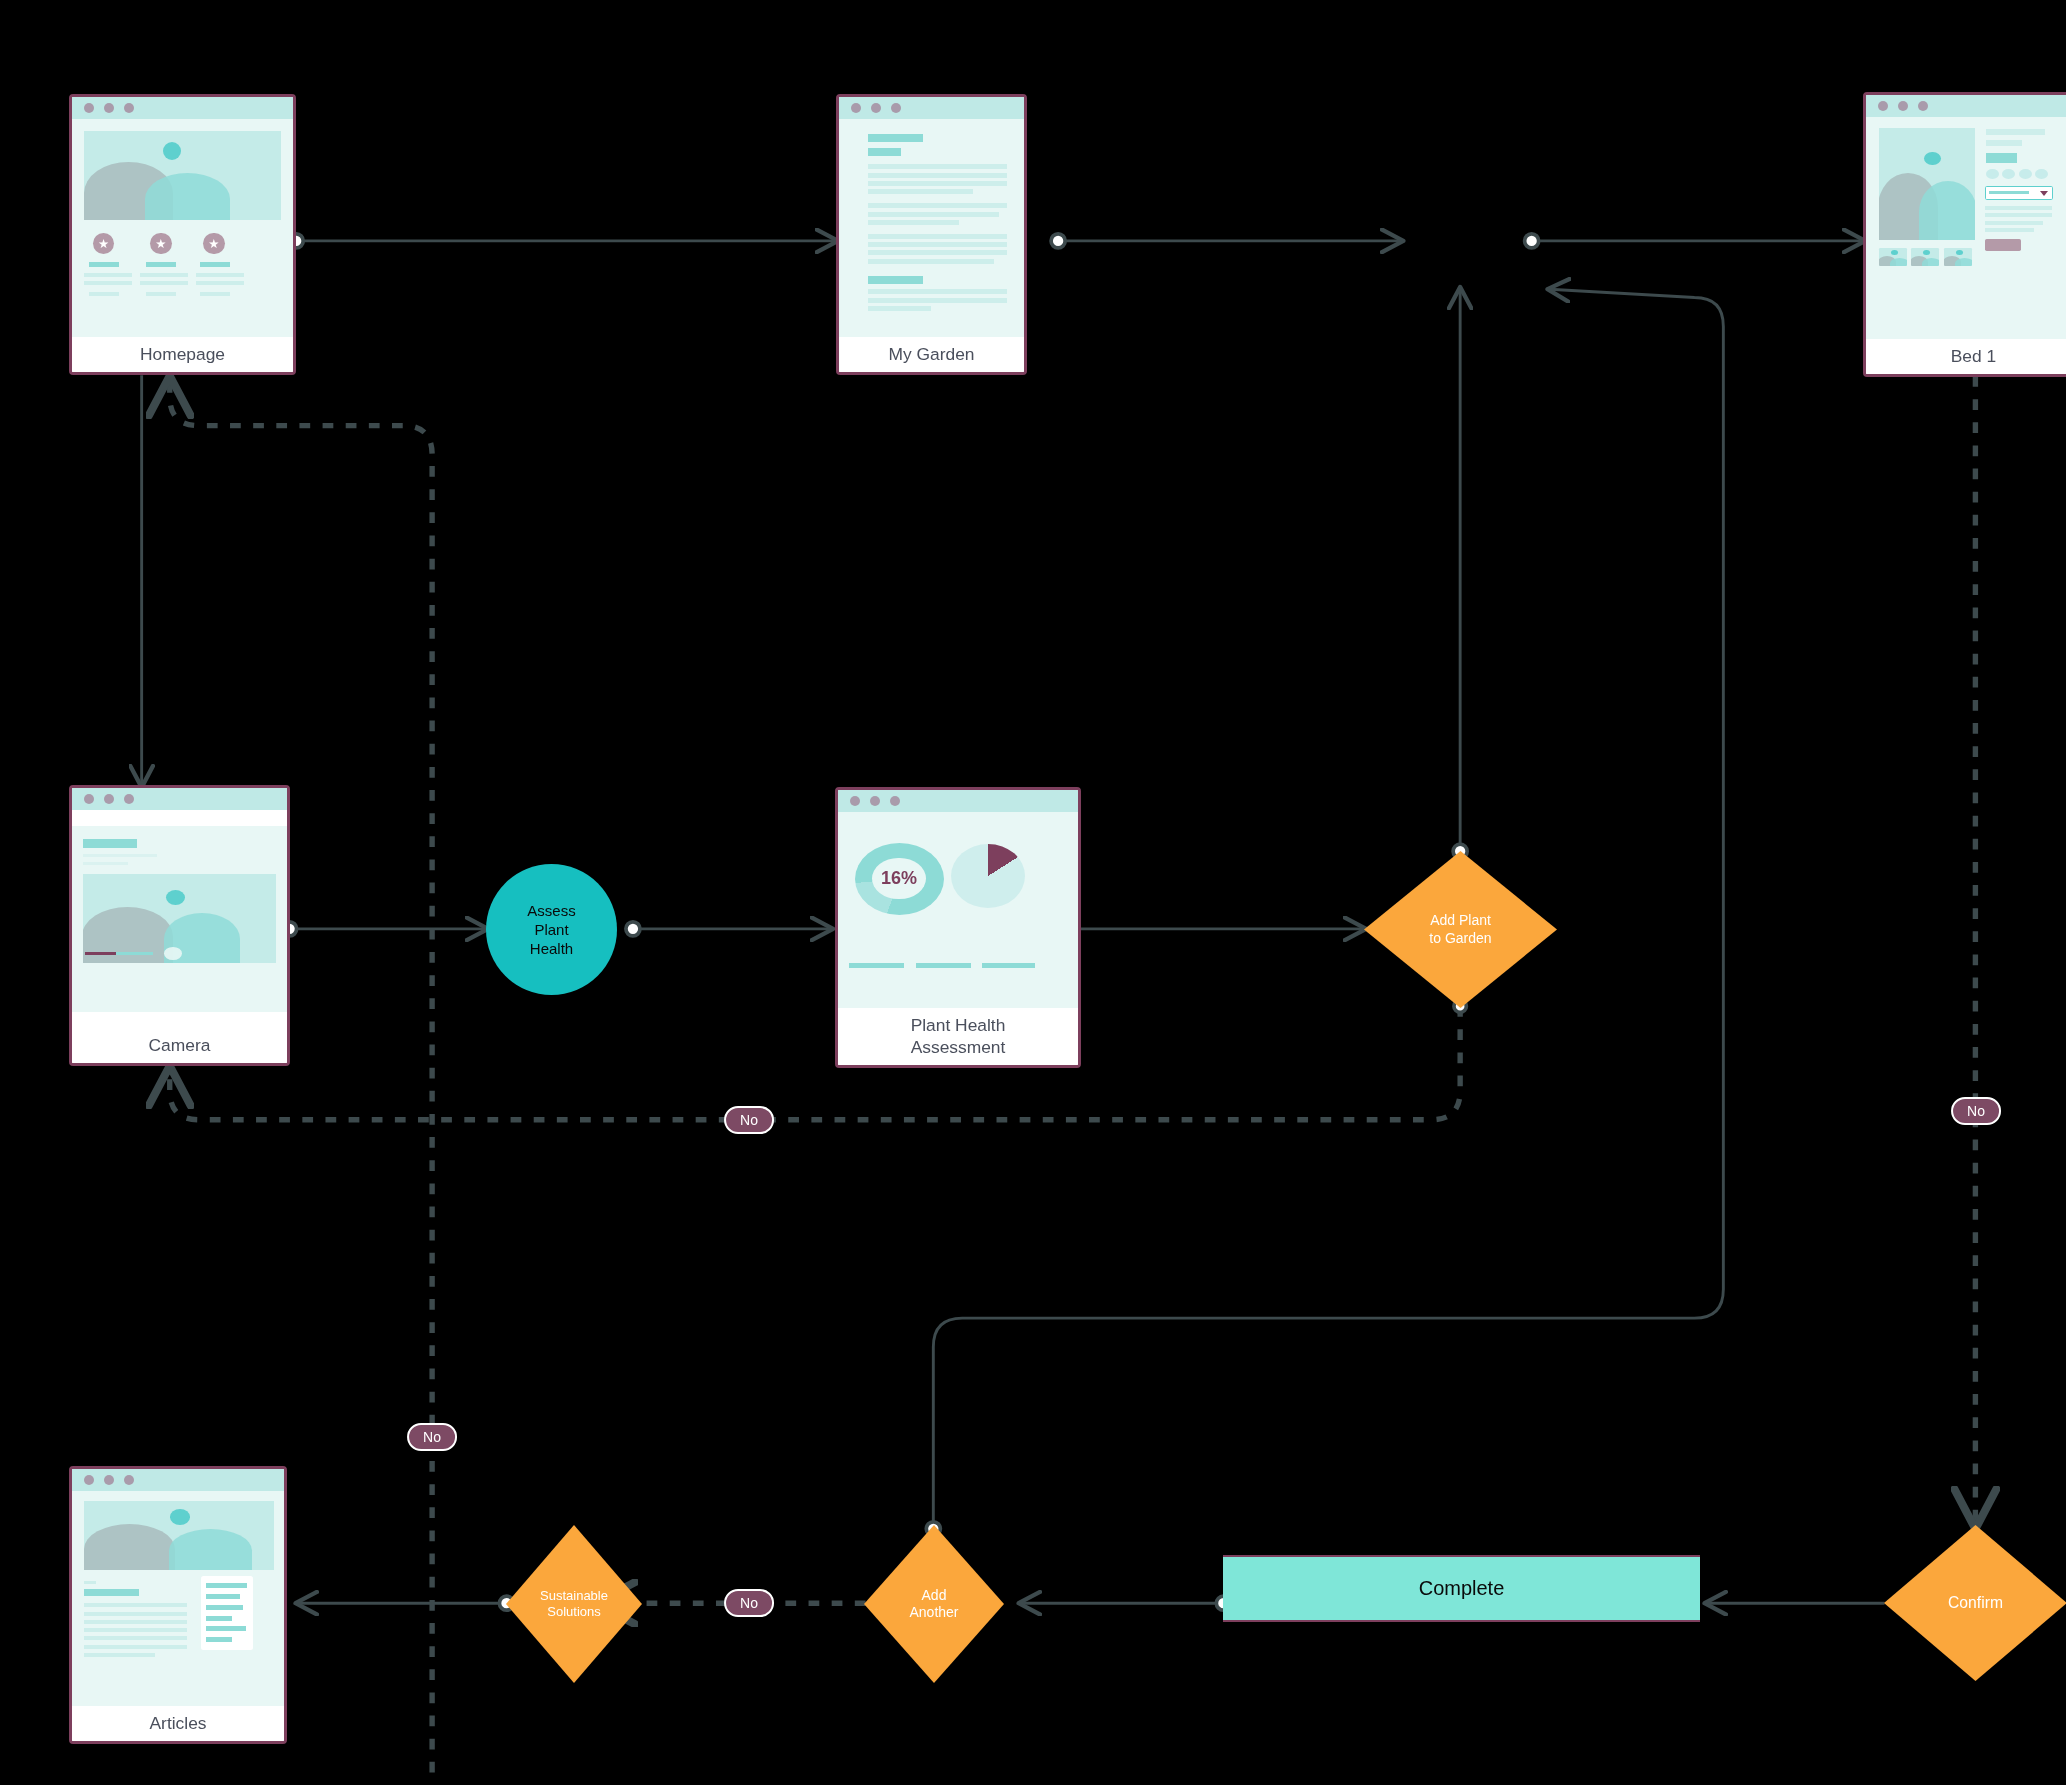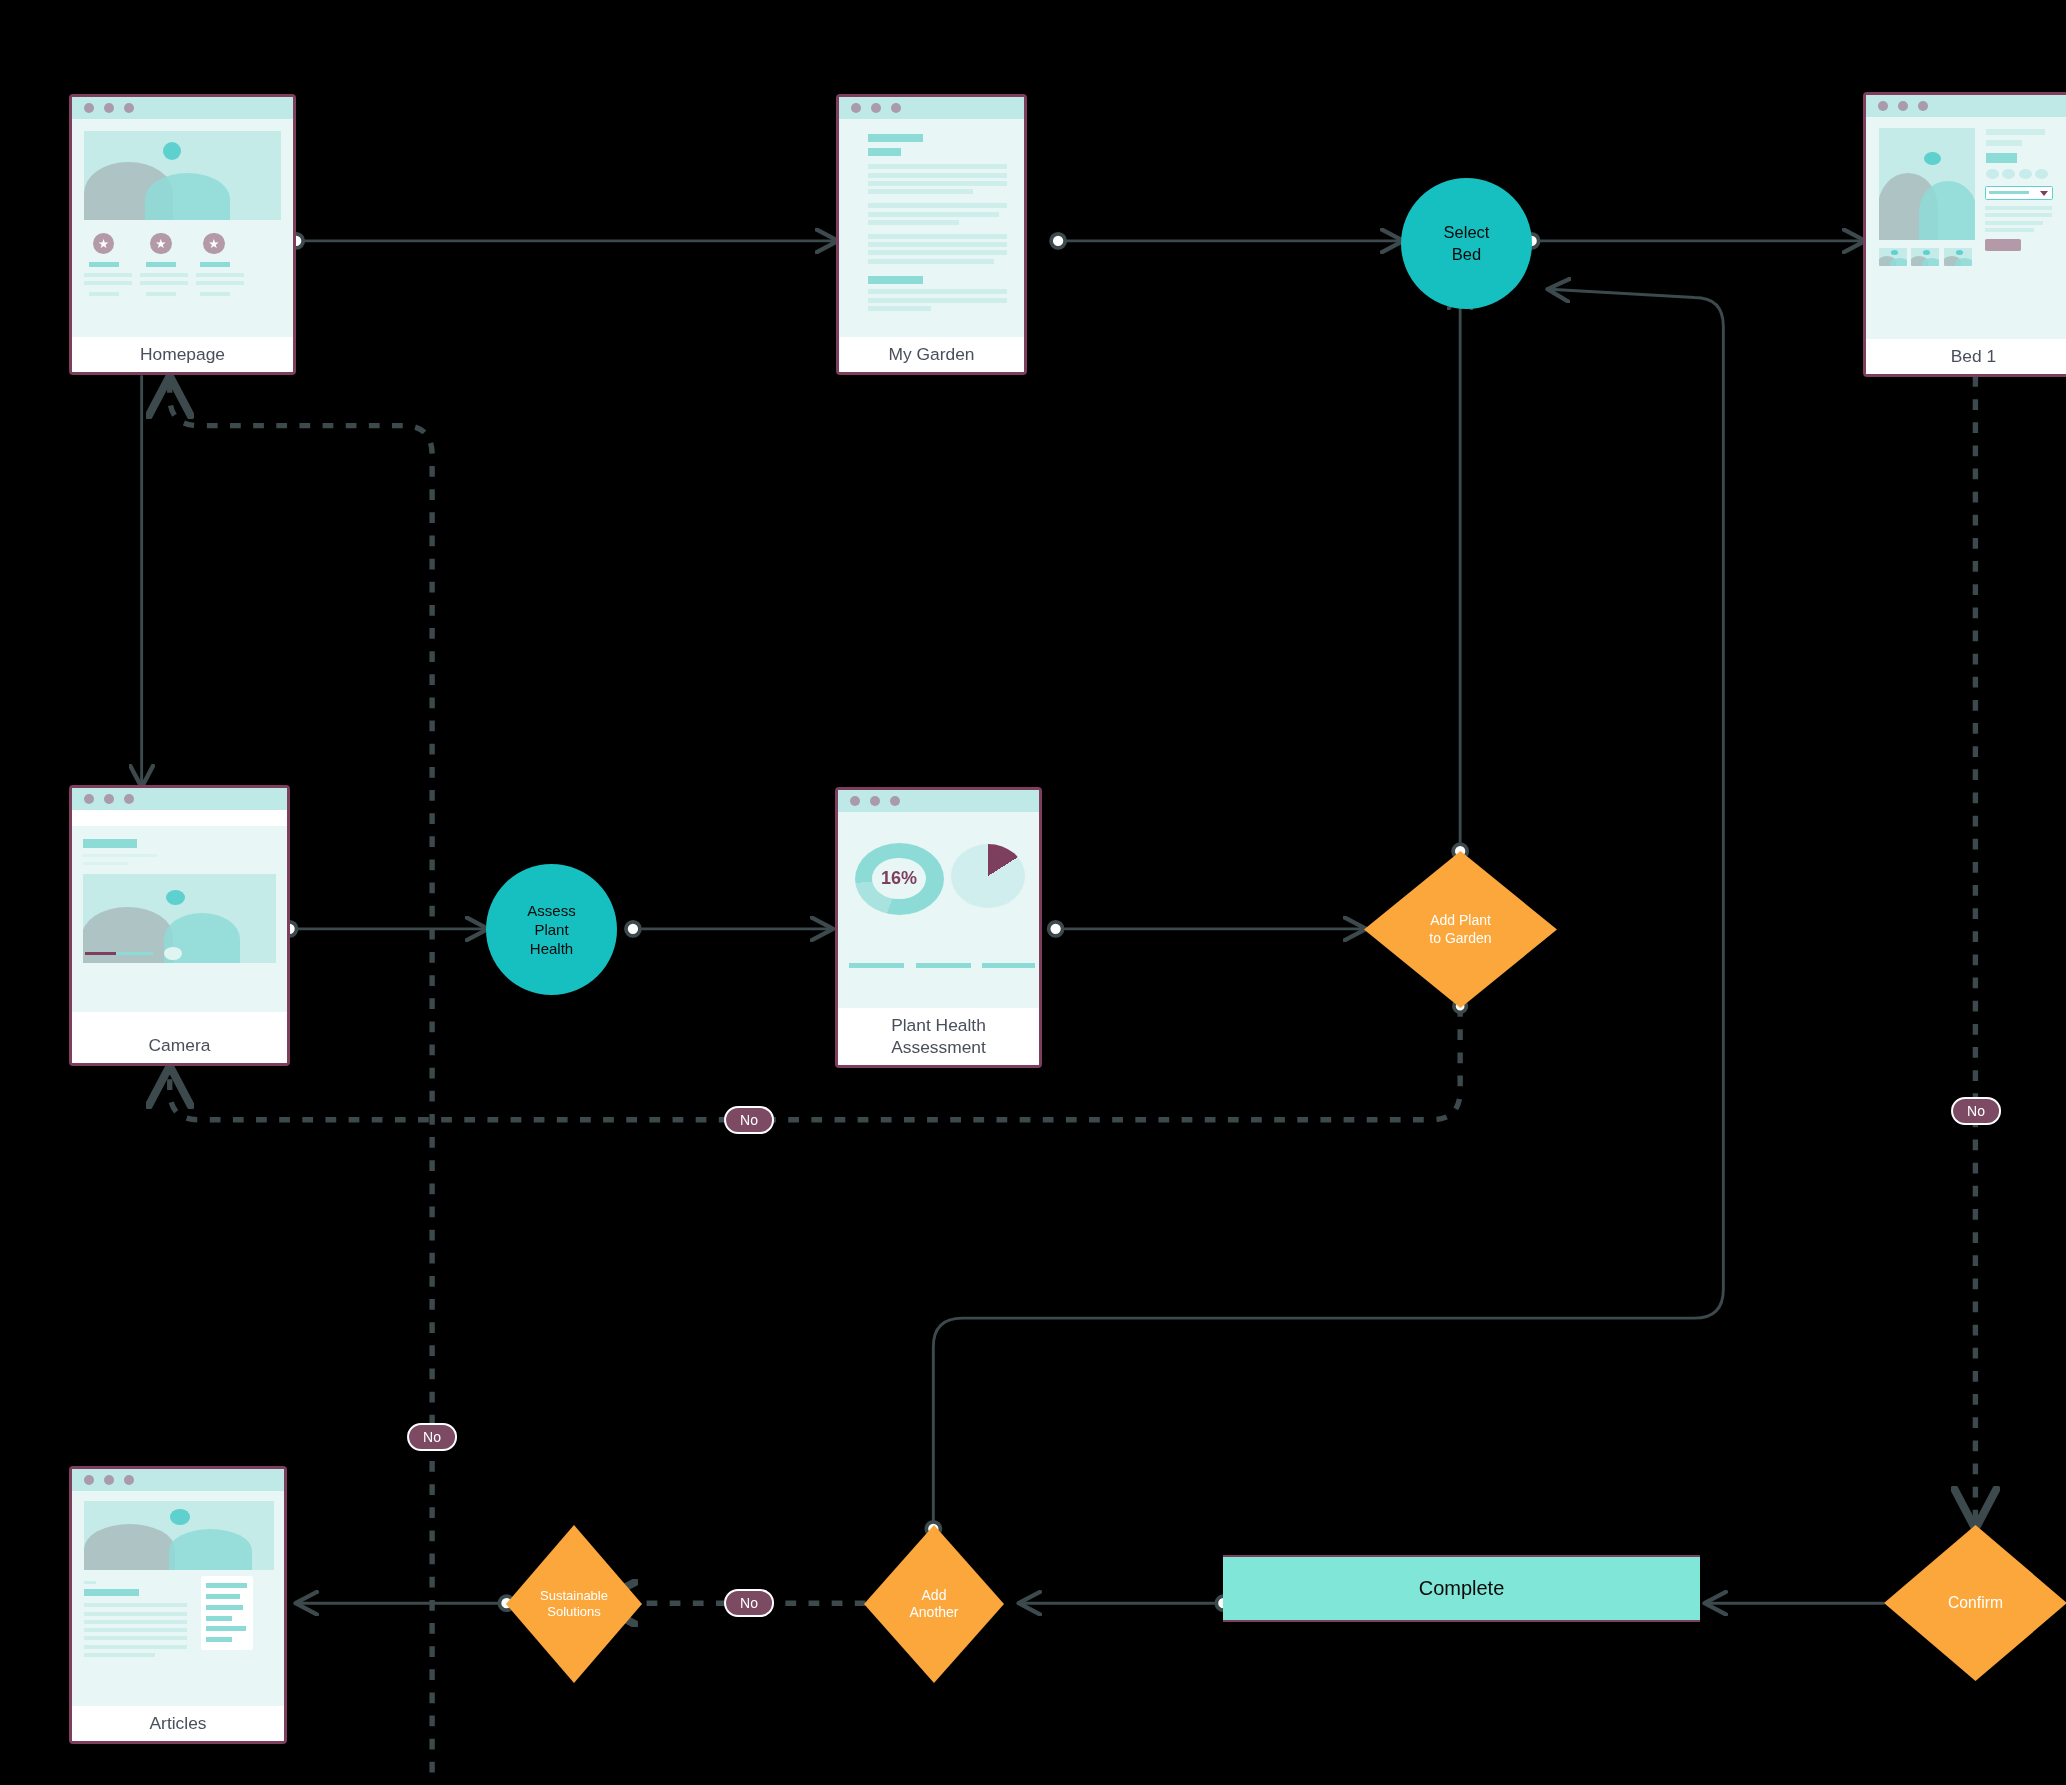--- a/index.html
+++ b/index.html
@@ -270,21 +270,21 @@
         <div class="hillB" style="left:81px;top:39px;width:76px;height:52px;"></div>
         <div style="position:absolute;left:2.5px;bottom:7.4px;width:68px;height:2.9px;background:#8ddbd6;">
           <div style="width:31px;height:2.9px;background:#7d3f5d;"></div>
         </div>
         <div style="position:absolute;left:81px;bottom:2.5px;width:18.6px;height:13.2px;border-radius:50%;background:#e8f7f5;opacity:.9;"></div>
       </div>
     </div>
     <div class="scr-caption">Camera</div>
   </div>
 
-  <div class="screen" style="left:835px;top:787px;width:207px;height:281px;">
+  <div class="screen" style="left:835px;top:787px;width:246px;height:281px;">
     <div class="titlebar">
       <span class="dot"></span>
       <span class="dot"></span>
       <span class="dot"></span>
     </div>
     <div class="scr-body">
       <div style="position:absolute;left:16.5px;top:31px;width:89px;height:72px;border-radius:50%;
                   background:conic-gradient(from 200deg,#a9e3e0 0 18%,#8ddbd6 18% 100%);
                   display:flex;align-items:center;justify-content:center;">
         <div style="width:60%;height:58%;border-radius:50%;background:#e8f7f5;display:flex;align-items:center;justify-content:center;">
@@ -329,24 +329,20 @@
         <div class="bar s" style="left:5px;top:18px;width:34px;height:5.4px;"></div>
         <div class="bar s" style="left:5px;top:29px;width:37px;height:5.4px;"></div>
         <div class="bar s" style="left:5px;top:40px;width:26px;height:5.4px;"></div>
         <div class="bar s" style="left:5px;top:50px;width:40px;height:5.4px;"></div>
         <div class="bar s" style="left:5px;top:61px;width:26px;height:5.4px;"></div>
       </div>
     </div>
     <div class="scr-caption">Articles</div>
   </div>
 
-  <div class="node circle" style="left:1401px;top:178px;width:131px;height:131px;flex-direction:column;">
-    <span>Select</span>
-    <span>Bed</span>
-  </div>
 
   <div class="node circle" style="left:486px;top:864px;width:131px;height:131px;flex-direction:column;font-size:15px;">
     <span>Assess</span>
     <span>Plant</span>
     <span>Health</span>
   </div>
 
   <div class="diamond-wrap" style="left:1364px;top:851px;width:193px;height:157px;">
     <div class="diamond-shape"></div>
     <div class="diamond-label" style="flex-direction:column;font-size:14px;">

